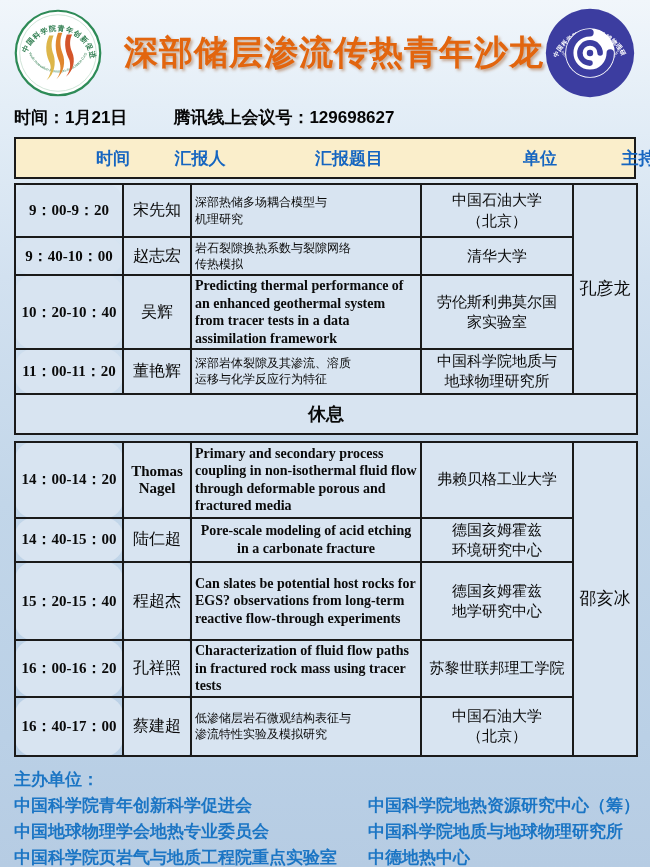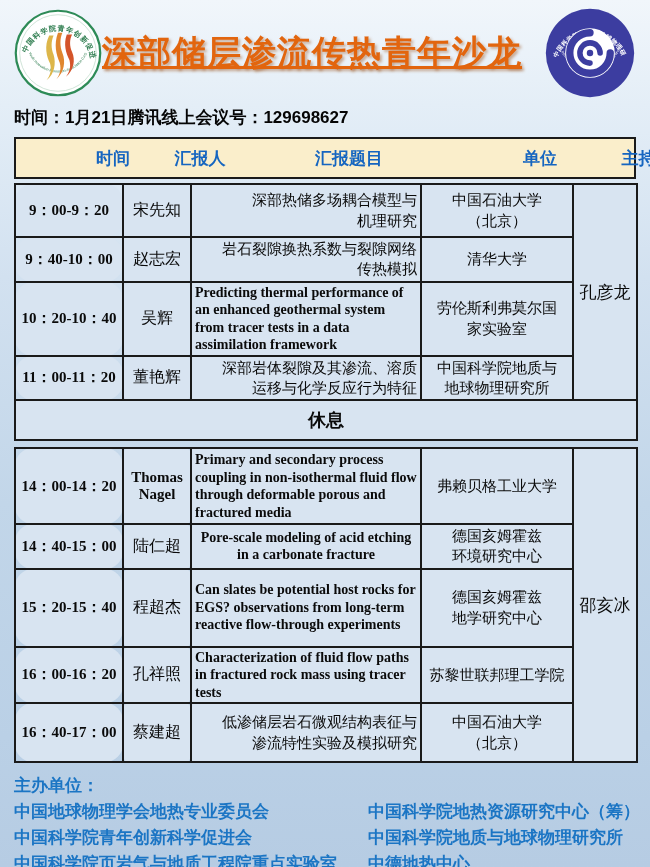--- a/index.html
+++ b/index.html
@@ -7,46 +7,46 @@
     width:650px;height:867px;
     background:linear-gradient(180deg,#f1f6fb 0%,#e4eef7 12%,#d2e1f0 32%,#c2d6e9 58%,#bad0e6 85%,#b6cce3 100%);
     font-family:"Liberation Sans",sans-serif;
     overflow:hidden;
   }
   .page{box-sizing:border-box;width:650px;height:867px;padding:6px 14px 0;}
   
   .masthead{display:flex;align-items:center;height:94px;}
   .logo{flex:0 0 auto;}
   .main-title{
-    flex:1;text-align:left;
+    flex:1;text-align:right;
     font-family:"Liberation Serif","DejaVu Serif",serif;
     font-weight:bold;font-size:34px;color:#e2650e;
     text-shadow:2px 2px 3px rgba(150,75,20,.45);
-    letter-spacing:1px;white-space:nowrap;text-decoration:underline;
-  }
-  
-  .info-line{display:flex;margin:6px 0 8px;font-weight:bold;font-size:17px;color:#050505;}
+    letter-spacing:1px;white-space:nowrap;
+  }
+  
+  .info-line{display:flex;gap:46px;margin:6px 0 8px;font-weight:bold;font-size:17px;color:#050505;}
   
   .thead-band{
     display:grid;grid-template-columns:106px 68px 230px 152px 62px;
     background:#faeecb;border:2px solid #1a1a1a;height:38px;align-items:center;
     margin-bottom:4px;
     padding-left:44px;
   }
   .thead-band span{text-align:center;font-weight:bold;font-size:17px;color:#1565c0;}
   
   table.sched{border-collapse:collapse;width:622px;table-layout:fixed;}
   table.sched td{
     border:2px solid #1a1a1a;background:#d8e4f1;color:#0a0a0a;
     padding:1px 3px;vertical-align:middle;
   }
   .c-time{font-family:"Liberation Serif",serif;font-weight:bold;font-size:15px;text-align:center;border-radius:18px;}
   .c-name{font-family:"Liberation Serif",serif;font-size:16px;text-align:center;border-radius:6px;}
   .c-name.en{font-weight:bold;font-size:15px;}
-  .c-title-zh{font-family:Liberation Sans, sans-serif;font-size:15px;text-align:right;white-space:pre-line;line-height:1.35;}
+  .c-title-zh{font-family:Liberation Sans, sans-serif;font-size:12px;text-align:left;white-space:pre-line;line-height:1.35;}
   .c-title-en{font-family:"Liberation Serif",serif;font-weight:bold;font-size:14px;text-align:left;padding-left:6px;padding-right:2px;line-height:1.25;}
   .c-aff{font-family:"Liberation Serif",serif;font-size:15px;text-align:center;white-space:pre-line;line-height:1.35;}
   .c-mod{font-family:"Liberation Serif",serif;font-size:17px;text-align:center;}
   td.break-cell{background:#faeecb;text-align:center;font-family:"Liberation Sans",sans-serif;font-weight:bold;font-size:18px;color:#1565c0;height:36px;}
   .gap{height:6px;}
   .rh53{height:53px}.rh38{height:38px}.rh74{height:74px}.rh42{height:42px}
   .rh76{height:76px}.rh44{height:44px}.rh78{height:78px}.rh52{height:52px}.rh49{height:59px}
   
   .footer{margin-top:10px;color:#1b75c4;font-weight:bold;font-size:17px;}
   .footer-label{line-height:26px;}
@@ -203,22 +203,22 @@
       <td class="c-aff">中国石油大学
 （北京）</td>
     </tr>
   </tbody>
     </table>
 
   <div class="footer">
     <div class="footer-label">主办单位：</div>
     <div class="footer-cols">
       <div class="fcol">
+        <div>中国科学院青年创新科学促进会</div>
         <div>中国地球物理学会地热专业委员会</div>
-        <div>中国科学院青年创新科学促进会</div>
         <div>中国科学院页岩气与地质工程院重点实验室</div>
       </div>
       <div class="fcol">
         <div>中国科学院地热资源研究中心（筹）</div>
         <div>中国科学院地质与地球物理研究所</div>
         <div>中德地热中心</div>
       </div>
     </div>
   </div>
 

